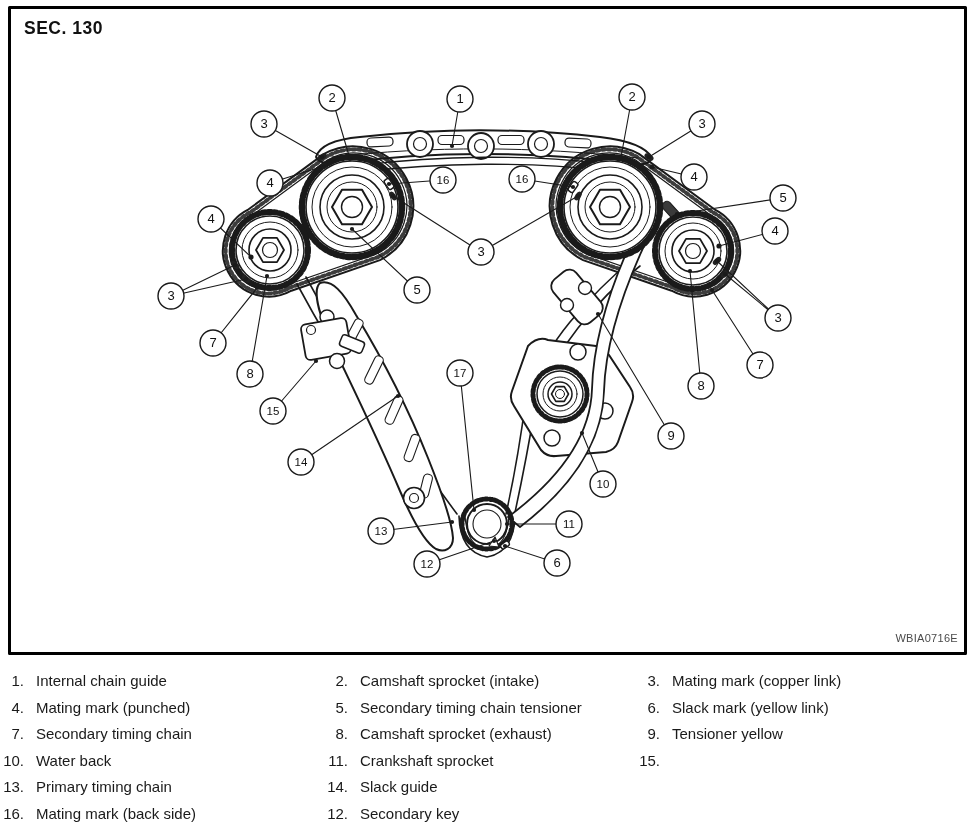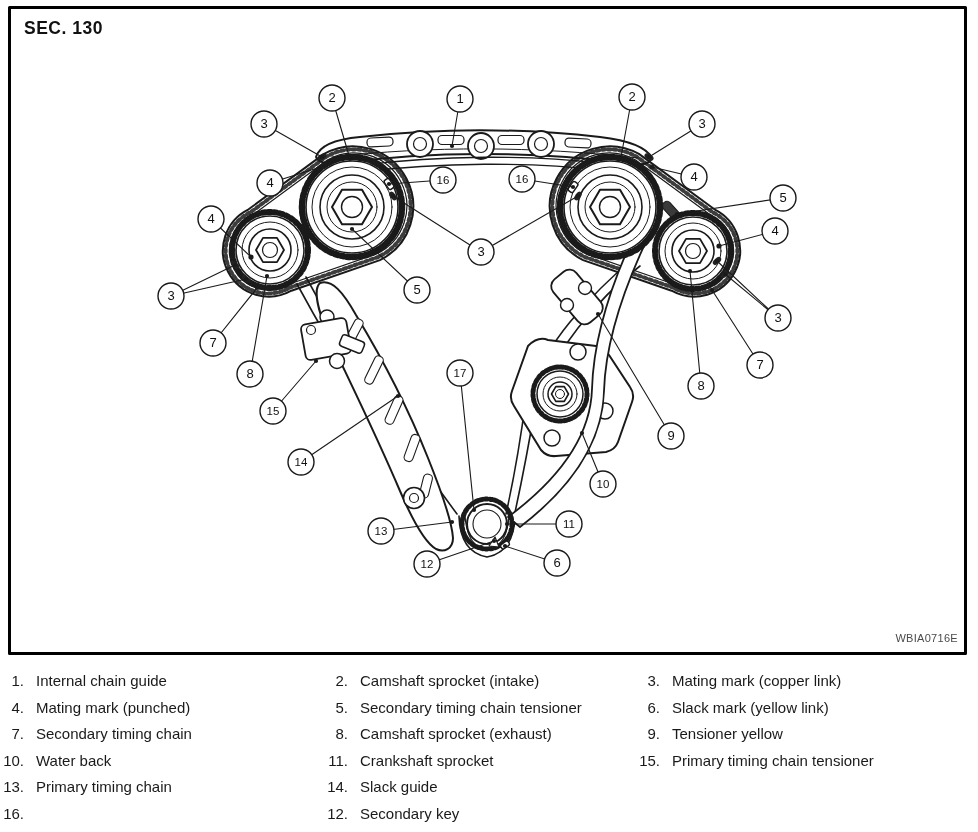--- a/index.html
+++ b/index.html
@@ -381,20 +381,21 @@
     <div class="legend-item">
         <span class="num">10.</span>
         <span class="txt">Water back</span>
       </div>
     <div class="legend-item">
         <span class="num">13.</span>
         <span class="txt">Primary timing chain</span>
       </div>
     <div class="legend-item">
         <span class="num">16.</span>
+        <span class="txt">Mating mark (back side)</span>
       </div>
   </div>
   <div class="legend-col">
     <div class="legend-item">
         <span class="num">2.</span>
         <span class="txt">Camshaft sprocket (intake)</span>
       </div>
     <div class="legend-item">
         <span class="num">5.</span>
         <span class="txt">Secondary timing chain tensioner</span>
@@ -424,16 +425,15 @@
     <div class="legend-item">
         <span class="num">6.</span>
         <span class="txt">Slack mark (yellow link)</span>
       </div>
     <div class="legend-item">
         <span class="num">9.</span>
         <span class="txt">Tensioner yellow</span>
       </div>
     <div class="legend-item">
         <span class="num">15.</span>
-        <span class="txt">Primary timing chain tensioner</span>
       </div>
   </div>
 </div>
 
 </body></html>

